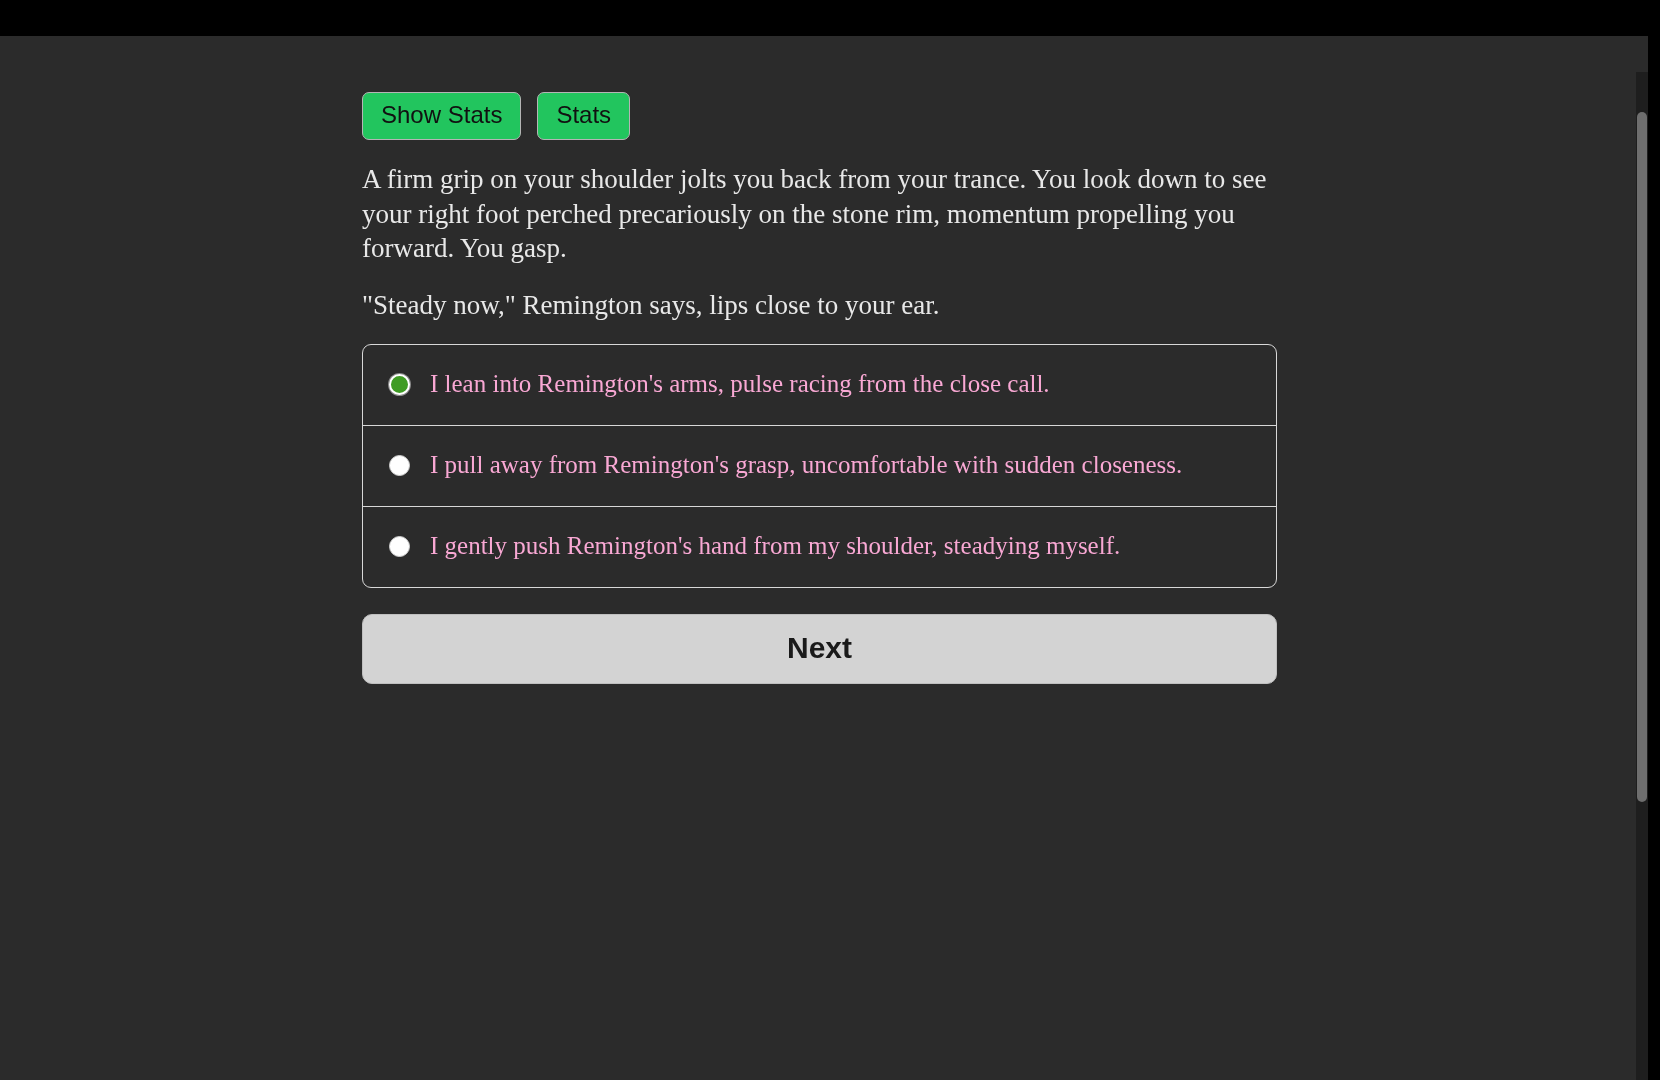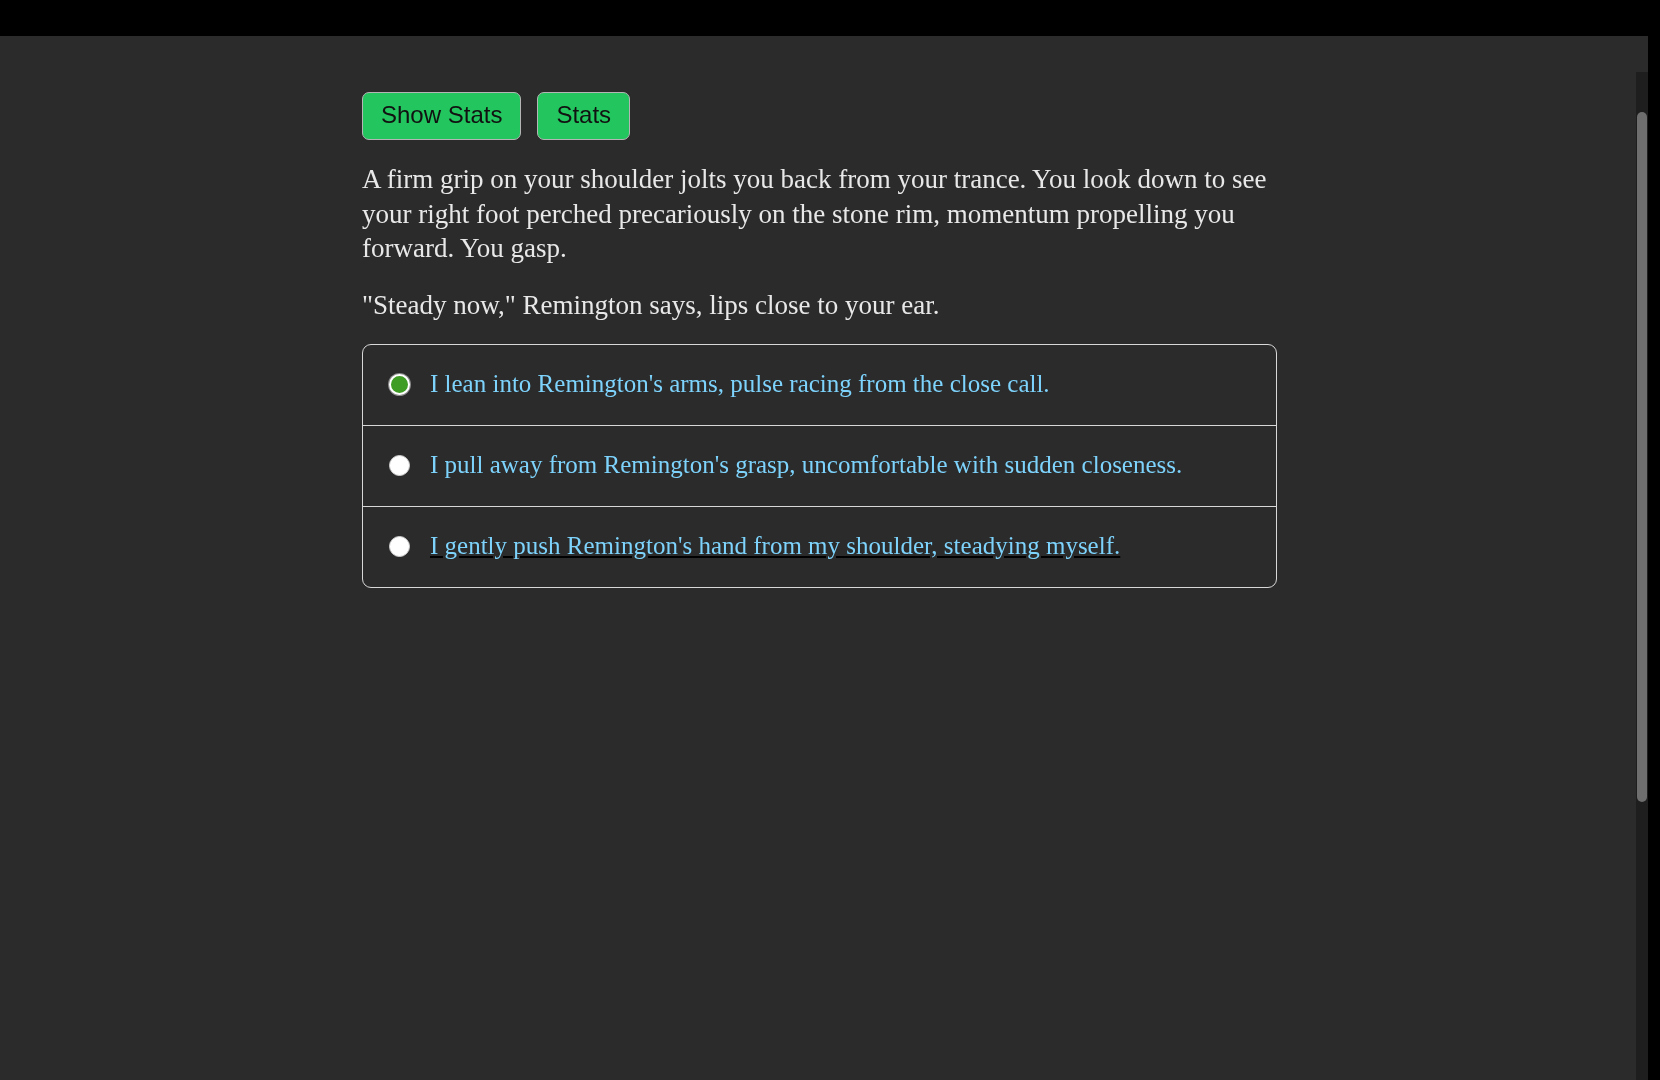--- a/index.html
+++ b/index.html
@@ -57,37 +57,37 @@
     margin-top: 14px;
   }
   .choice {
     display: flex;
     align-items: center;
     gap: 20px;
     padding: 24px 26px 26px 26px;
     border-bottom: 1px solid #d8d8d8;
     cursor: pointer;
   }
-  .choice:last-child { border-bottom: none; text-decoration: underline; }
+  .choice:last-child { border-bottom: none; }
   .radio {
     flex: 0 0 auto;
     width: 21px;
     height: 21px;
     border-radius: 50%;
     background: #ffffff;
     border: 1px solid #cfcfcf;
     position: relative;
   }
   .radio.selected {
     background: #3f9c24;
     border: 2px solid #ffffff;
     box-shadow: 0 0 0 1px #8a8a8a;
   }
   .choice-label {
-    color: #7dd3fc;
+    color: #f9a8d4;
     font-size: 25px;
     line-height: 1.2;
     font-family: "Liberation Serif", serif;
   }
   .nextbtn {
     display: block;
     width: 100%;
     margin-top: 26px;
     background: #d3d3d3;
     color: #1a1a1a;
@@ -141,18 +141,19 @@
       <div class="choice">
         <span class="radio"></span>
         <span class="choice-label">I pull away from Remington's grasp, uncomfortable with sudden closeness.</span>
       </div>
       <div class="choice">
         <span class="radio"></span>
         <span class="choice-label">I gently push Remington's hand from my shoulder, steadying myself.</span>
       </div>
     </div>
 
+    <button class="nextbtn">Next</button>
   </div>
 
   <div class="scrollbar-track">
     <div class="scrollbar-thumb"></div>
   </div>
 </div>
 
 </body></html>

